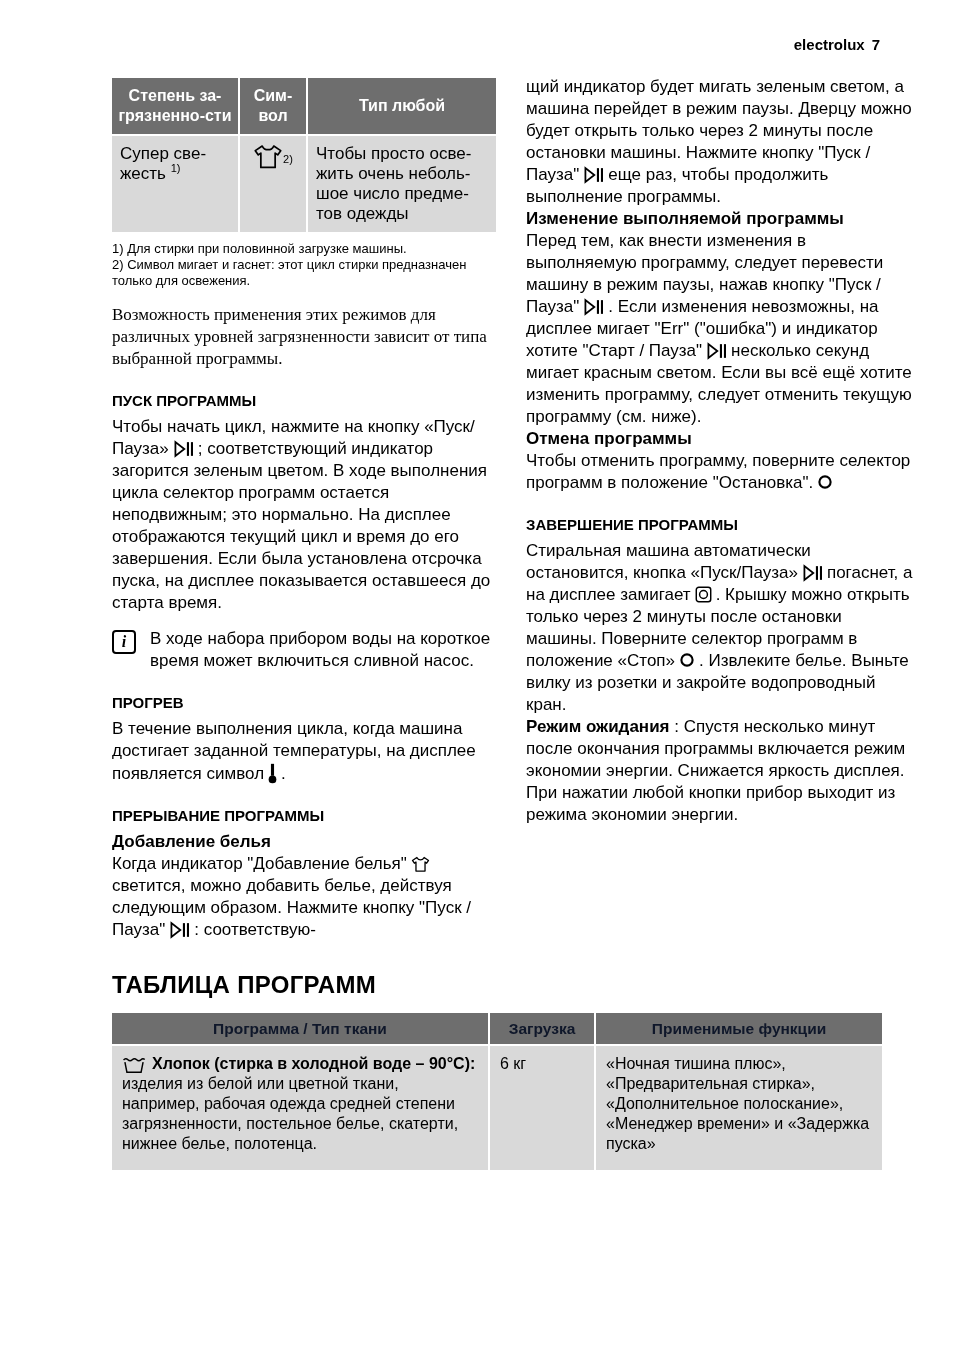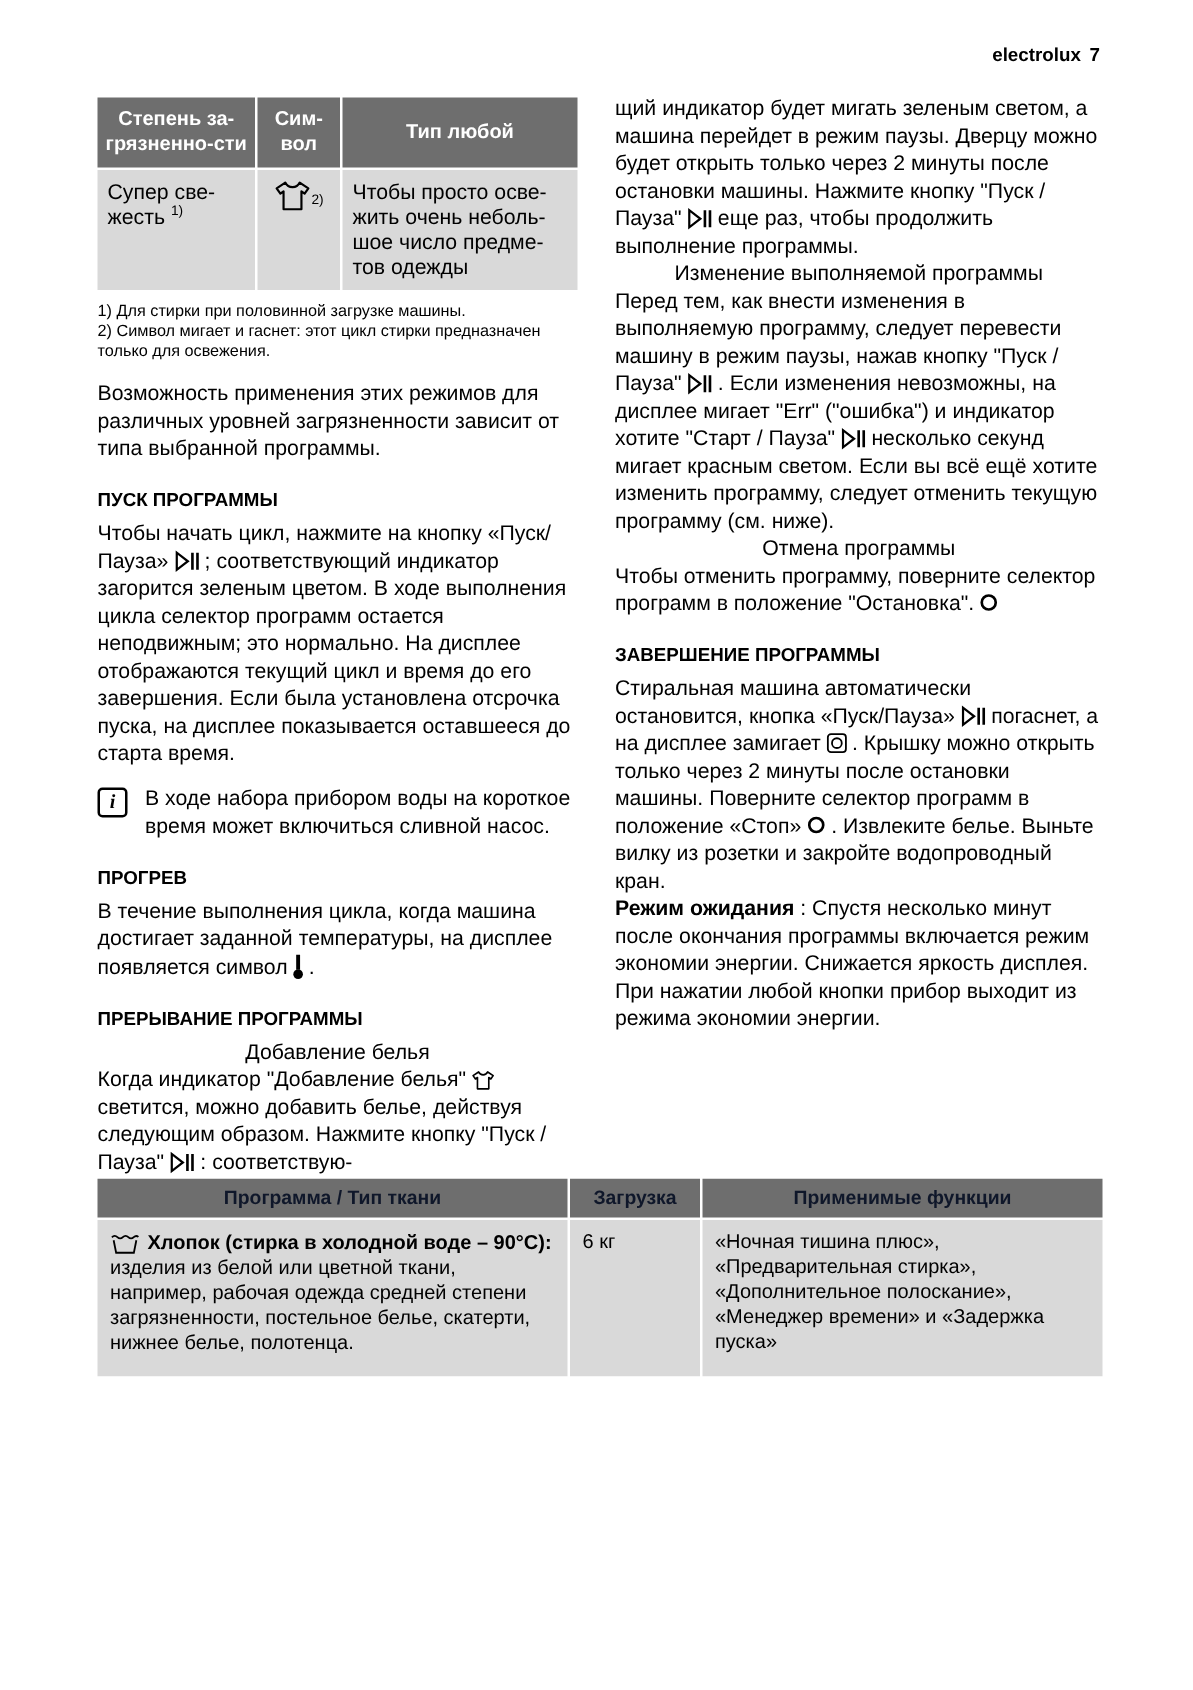--- a/index.html
+++ b/index.html
@@ -1,46 +1,46 @@
 <!DOCTYPE html>
 <html lang="ru" style="--table-header-bg: #6e6e6e; --table-row-bg: #d9d9d9;"><head>
 <meta charset="utf-8">
 <style>
   :root { --table-header-bg:#6e6e6e; --table-row-bg:#d9d9d9; }
   * { box-sizing:border-box; }
   html,body { margin:0; padding:0; background:#fff; }
   .page {
     width:954px; height:1352px; position:relative; overflow:hidden;
-    padding:30px 72px 0 78px;
+    padding:30px 72px 0 112px;
     font-family:"Liberation Sans", sans-serif;
     font-size:17px; line-height:22px; color:#000; background:#fff;
   }
   .running-header { position:absolute; top:34px; right:74px; font-size:15px; font-weight:bold; }
   .running-header .pagenum { margin-left:7px; }
   .columns { display:flex; gap:30px; margin-top:46px; }
   .col-left  { width:384px; flex:none; }
   .col-right { width:390px; flex:none; }
   p { margin:0; }
   h3 { font-size:15px; line-height:22px; margin:20px 0 4px; font-weight:bold; }
-  .subhead { font-weight:normal;text-align:center; }
+  .subhead { font-weight:bold; }
 
   table { border-collapse:separate; border-spacing:2px; }
   .soil-table { width:calc(100% + 4px); margin:0 -2px; }
   .soil-table th {
     background:var(--table-header-bg); color:#fff; font-weight:bold;
     font-size:16px; line-height:20px; text-align:center; vertical-align:middle; padding:8px 4px;
   }
   .soil-table td {
     background:var(--table-row-bg); font-size:17px; line-height:20px;
     vertical-align:top; padding:8px 8px;
   }
   .symbol-cell { text-align:center; }
   sup { font-size:11px; line-height:0; }
   .footnotes { margin-top:7px; font-size:13px; line-height:16px; }
-  .intro { margin-top:15px; }
+  .intro { margin-top:15px;font-family:Liberation Serif, serif; }
 
   .info-box { display:flex; gap:14px; margin:14px 0 0; }
   .info-icon {
     flex:none; width:24px; height:24px; border:2px solid #000; border-radius:4px;
     display:flex; align-items:center; justify-content:center;
     font:italic bold 16px "Liberation Serif", serif; margin-top:2px;
   }
 
   .ic { display:inline-block; vertical-align:-4px; margin:0 4px; }
   .ic-pp { width:21px; height:18px; }
@@ -185,20 +185,21 @@
             <circle cx="9" cy="9" r="6.3" fill="none" stroke="#000" stroke-width="2.4"></circle>
           </svg><span>. Извлеките белье. Выньте вилку из розетки и закройте водопроводный кран.</span>
       </p>
 
       <p>
         <b>Режим ожидания</b><span> : Спустя несколько минут после окончания программы включается режим экономии энергии. Снижается яркость дисплея. При нажатии любой кнопки прибор выходит из режима экономии энергии.</span>
       </p>
     </div>
   </div>
 
+  <h2 class="programs-title">ТАБЛИЦА ПРОГРАММ</h2>
 
   <table class="program-table">
     <colgroup>
         <col style="width:376px">
         <col style="width:104px">
         <col>
       </colgroup>
     <thead>
       <tr>
         <th>Программа / Тип ткани</th>

